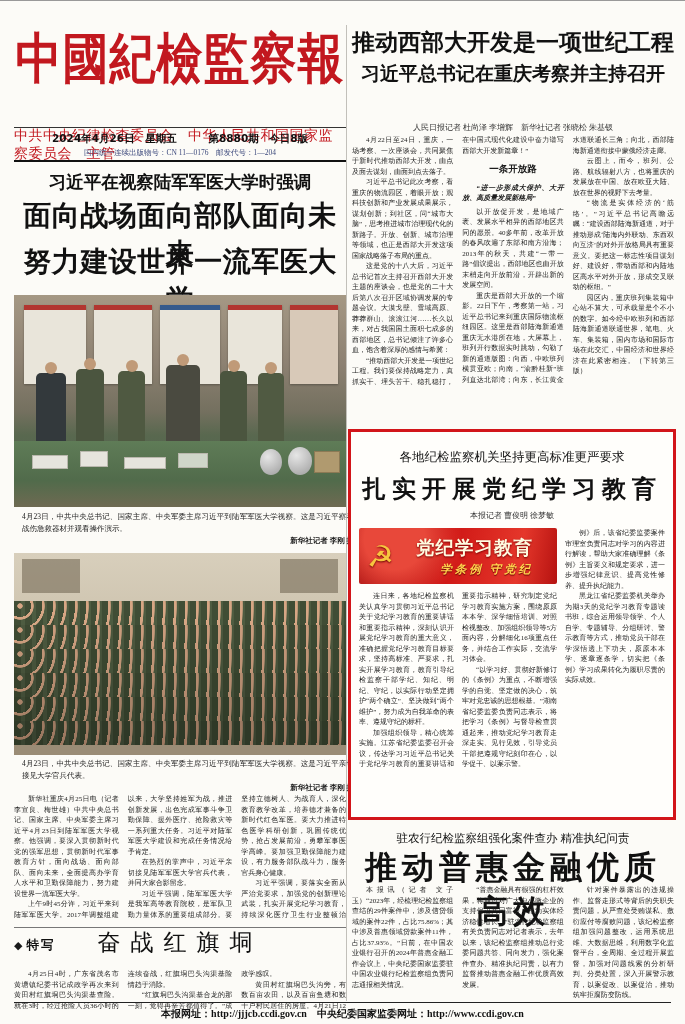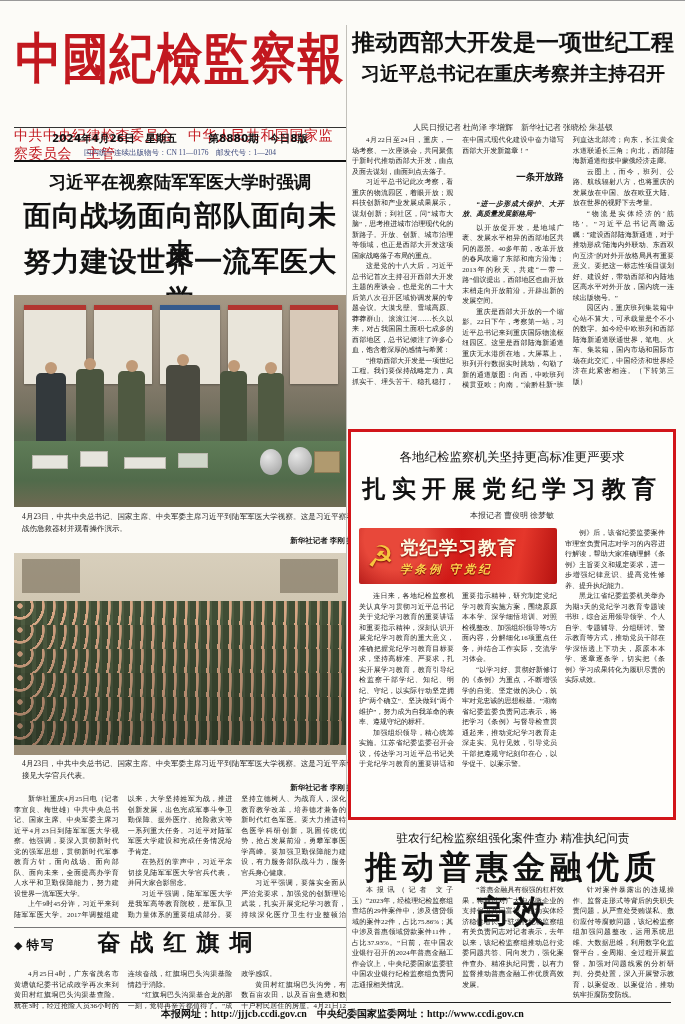--- a/index.html
+++ b/index.html
@@ -56,48 +56,48 @@
   .colbody{font-size:7px;line-height:10.5px;text-align:justify;overflow:hidden;color:#1c1c1c;}
   .col3{column-count:3;column-gap:9px;}
   .col2{column-count:2;column-gap:8px;}
   .colbody p{margin:0;text-indent:14px;}
   .lead-body{left:0;top:793px;width:332px;height:130px;}
   .rule3{left:0;top:926px;width:332px;height:1px;background:#777;}
 
   
   .texie-label{left:0;top:936px;font-size:12.5px;font-weight:bold;letter-spacing:2px;}
   .texie-label .dia{color:#1a1a1a;font-size:11px;margin-right:2px;}
-  .texie-hl{left:0;top:926px;width:332px;text-align:center;font-size:23px;font-weight:700;letter-spacing:10px;}
+  .texie-hl{left:0;top:926px;width:332px;text-align:center;font-size:23px;font-weight:400;letter-spacing:10px;}
   .texie-byline{left:0;top:956px;width:332px;text-align:center;font-size:8px;color:#333;}
   .texie-body{left:0;top:968px;width:332px;height:44px;}
 
   
   .west-hl{left:0;top:26px;width:322px;text-align:center;font-size:23px;font-weight:900;}
   .west-sub{left:0;width:322px;text-align:center;font-size:19px;font-weight:800;}
   .ws1{top:60px;} .ws2{top:89px;letter-spacing:2px;}
   .west-byline{left:0;top:121px;width:322px;text-align:center;font-size:8px;color:#333;}
   .west-body{left:0;top:134px;width:322px;height:291px;}
-  .crosshead{font-size:9.5px;font-weight:bold;text-align:right;margin:16px 0;column-span:none;}
+  .crosshead{font-size:9.5px;font-weight:bold;text-align:center;margin:8px 0;column-span:none;}
   .quote{font-style:italic;font-weight:bold;margin:0 0 3px;text-indent:14px;}
 
   
   .redbox{position:absolute;left:348px;top:428px;width:328px;height:391px;box-sizing:border-box;
      border:3px solid #d2151a;background:#fffefb;padding:5px 8px;}
   .rb-kicker{text-align:center;font-size:12.5px;margin-top:12px;}
   .rb-hl{text-align:center;font-size:24px;font-weight:900;letter-spacing:6px;margin:7px 0 5px;}
   .rb-byline{text-align:center;font-size:8px;color:#333;margin-bottom:7px;}
   .rb-flow{display:flex;gap:8px;}
   .rb-left{width:198px;}
   .rb-right{width:100px;}
   .banner{height:56px;border-radius:2px;margin-bottom:7px;position:relative;display:flex;align-items:center;
      background:radial-gradient(circle at 18% 20%,#e8483a 0 18%,rgba(0,0,0,0) 40%),
                 linear-gradient(100deg,#9f0c0e,#cf1715 45%,#e5372b 80%,#b51210);}
   .banner .emblem{font-size:30px;color:#f7c53f;margin:0 6px 0 8px;text-shadow:0 1px 2px #6b0000;
      font-family:"DejaVu Sans",sans-serif;}
-  .banner .btxt{flex:1;text-align:left;padding-right:8px;}
+  .banner .btxt{flex:1;text-align:right;padding-right:24px;}
   .banner .btitle{font-size:18.5px;font-weight:900;color:#fffbe0;text-shadow:0 1px 2px #7a0202;letter-spacing:1px;
      font-family:"DejaVu Sans","Liberation Sans",sans-serif;}
   .banner .bsub{font-size:11.5px;font-weight:bold;color:#ffd34d;letter-spacing:3px;font-style:italic;
      text-shadow:0 1px 1px #6b0000;margin-top:2px;}
   .rb-body-left{height:243px;}
   .rb-body-right{height:306px;column-count:1;}
 
   
   .fin-kicker{left:0;top:830px;width:322px;text-align:center;font-size:11.5px;}
   .fin-hl{left:0;top:845px;width:322px;text-align:center;font-size:32px;font-weight:900;letter-spacing:5px;}
@@ -203,21 +203,21 @@
           <p>习近平总书记此次考察，看重庆的物流园区，着眼开放；观科技创新和产业发展成果展示，谋划创新；到社区，问“城市大脑”，思考推进城市治理现代化的新路子。开放、创新、城市治理等领域，也正是西部大开发这项国家战略落子布局的重点。</p>
           <p>这是党的十八大后，习近平总书记首次主持召开西部大开发主题的座谈会，也是党的二十大后第八次召开区域协调发展的专题会议。大漠戈壁、雪域高原、莽莽群山、滚滚江河……长久以来，对占我国国土面积七成多的西部地区，总书记倾注了许多心血，饱含着深厚的感情与希冀：</p>
           <p>“推动西部大开发是一项世纪工程。我们要保持战略定力，真抓实干、埋头苦干、稳扎稳打，在中国式现代化建设中奋力谱写西部大开发新篇章！”</p>
         </div>
       <div class="crosshead">一条开放路</div>
       <div class="quote">“进一步形成大保护、大开放、高质量发展新格局”</div>
       <div>
           <p>以开放促开发，是地域广袤、发展水平相异的西部地区共同的愿景。40多年前，改革开放的春风吹遍了东部和南方沿海；2013年的秋天，共建“一带一路”倡议提出，西部地区也由开放末梢走向开放前沿，开辟出新的发展空间。</p>
           <p>重庆是西部大开放的一个缩影。22日下午，考察第一站，习近平总书记来到重庆国际物流枢纽园区。这里是西部陆海新通道重庆无水港所在地，大屏幕上，班列开行数据实时跳动，勾勒了新的通道版图：向西，中欧班列横贯亚欧；向南，“渝黔桂新”班列直达北部湾；向东，长江黄金水道联通长三角；向北，西部陆海新通道衔接中蒙俄经济走廊。</p>
           <p>云图上，而今，班列、公路、航线辐射八方，也将重庆的发展放在中国、放在欧亚大陆、放在世界的视野下去考量。</p>
-          <p>“物流是实体经济的‘筋络’。”习近平总书记高瞻远瞩：“建设西部陆海新通道，对于推动形成‘陆海内外联动、东西双向互济’的对外开放格局具有重要意义。要把这一标志性项目谋划好、建设好，带动西部和内陆地区高水平对外开放，国内统一连续出版物号。”</p>
+          <p>“物流是实体经济的‘筋络’。”习近平总书记高瞻远瞩：“建设西部陆海新通道，对于推动形成‘陆海内外联动、东西双向互济’的对外开放格局具有重要意义。要把这一标志性项目谋划好、建设好，带动西部和内陆地区高水平对外开放，形成交叉联动的枢纽。”</p>
           <p>园区内，重庆班列集装箱中心站不算大，可承载量是个不小的数字。如今经中欧班列和西部陆海新通道联通世界，笔电、火车、集装箱，国内市场和国际市场在此交汇，中国经济和世界经济在此紧密相连。（下转第三版）</p>
         </div>
     </div>
 
     <div class="abs fin-kicker">驻农行纪检监察组强化案件查办 精准执纪问责</div>
     <div class="abs fin-hl">推动普惠金融优质高效</div>
     <div class="abs colbody col3 fin-body">
         <p>本报讯（记者 文子玉）“2023年，经梳理纪检监察组查结的29件案件中，涉及信贷领域的案件22件，占比75.86%；其中涉及普惠领域贷款案件11件，占比37.93%。”日前，在中国农业银行召开的2024年普惠金融工作会议上，中央纪委国家监委驻中国农业银行纪检监察组负责同志通报相关情况。</p>
         <p>“普惠金融具有很强的杠杆效果，将通过对广大中小微企业的支持促进共同富裕，推动实体经济稳健增长。”驻农行纪检监察组有关负责同志对记者表示，去年以来，该纪检监察组推动总行党委同题共答、同向发力，强化案件查办、精准执纪问责，以有力监督推动普惠金融工作优质高效发展。</p>
         <p>针对案件暴露出的违规操作、监督走形式等背后的失职失责问题，从严查处受贿谋私、敷衍应付等腐败问题，该纪检监察组加强问题整改，运用系统思维、大数据思维，利用数字化监督平台，全周期、全过程开展监督，加强对问题线索的分析研判、分类处置，深入开展警示教育，以案促改、以案促治，推动筑牢拒腐防变防线。</p>

